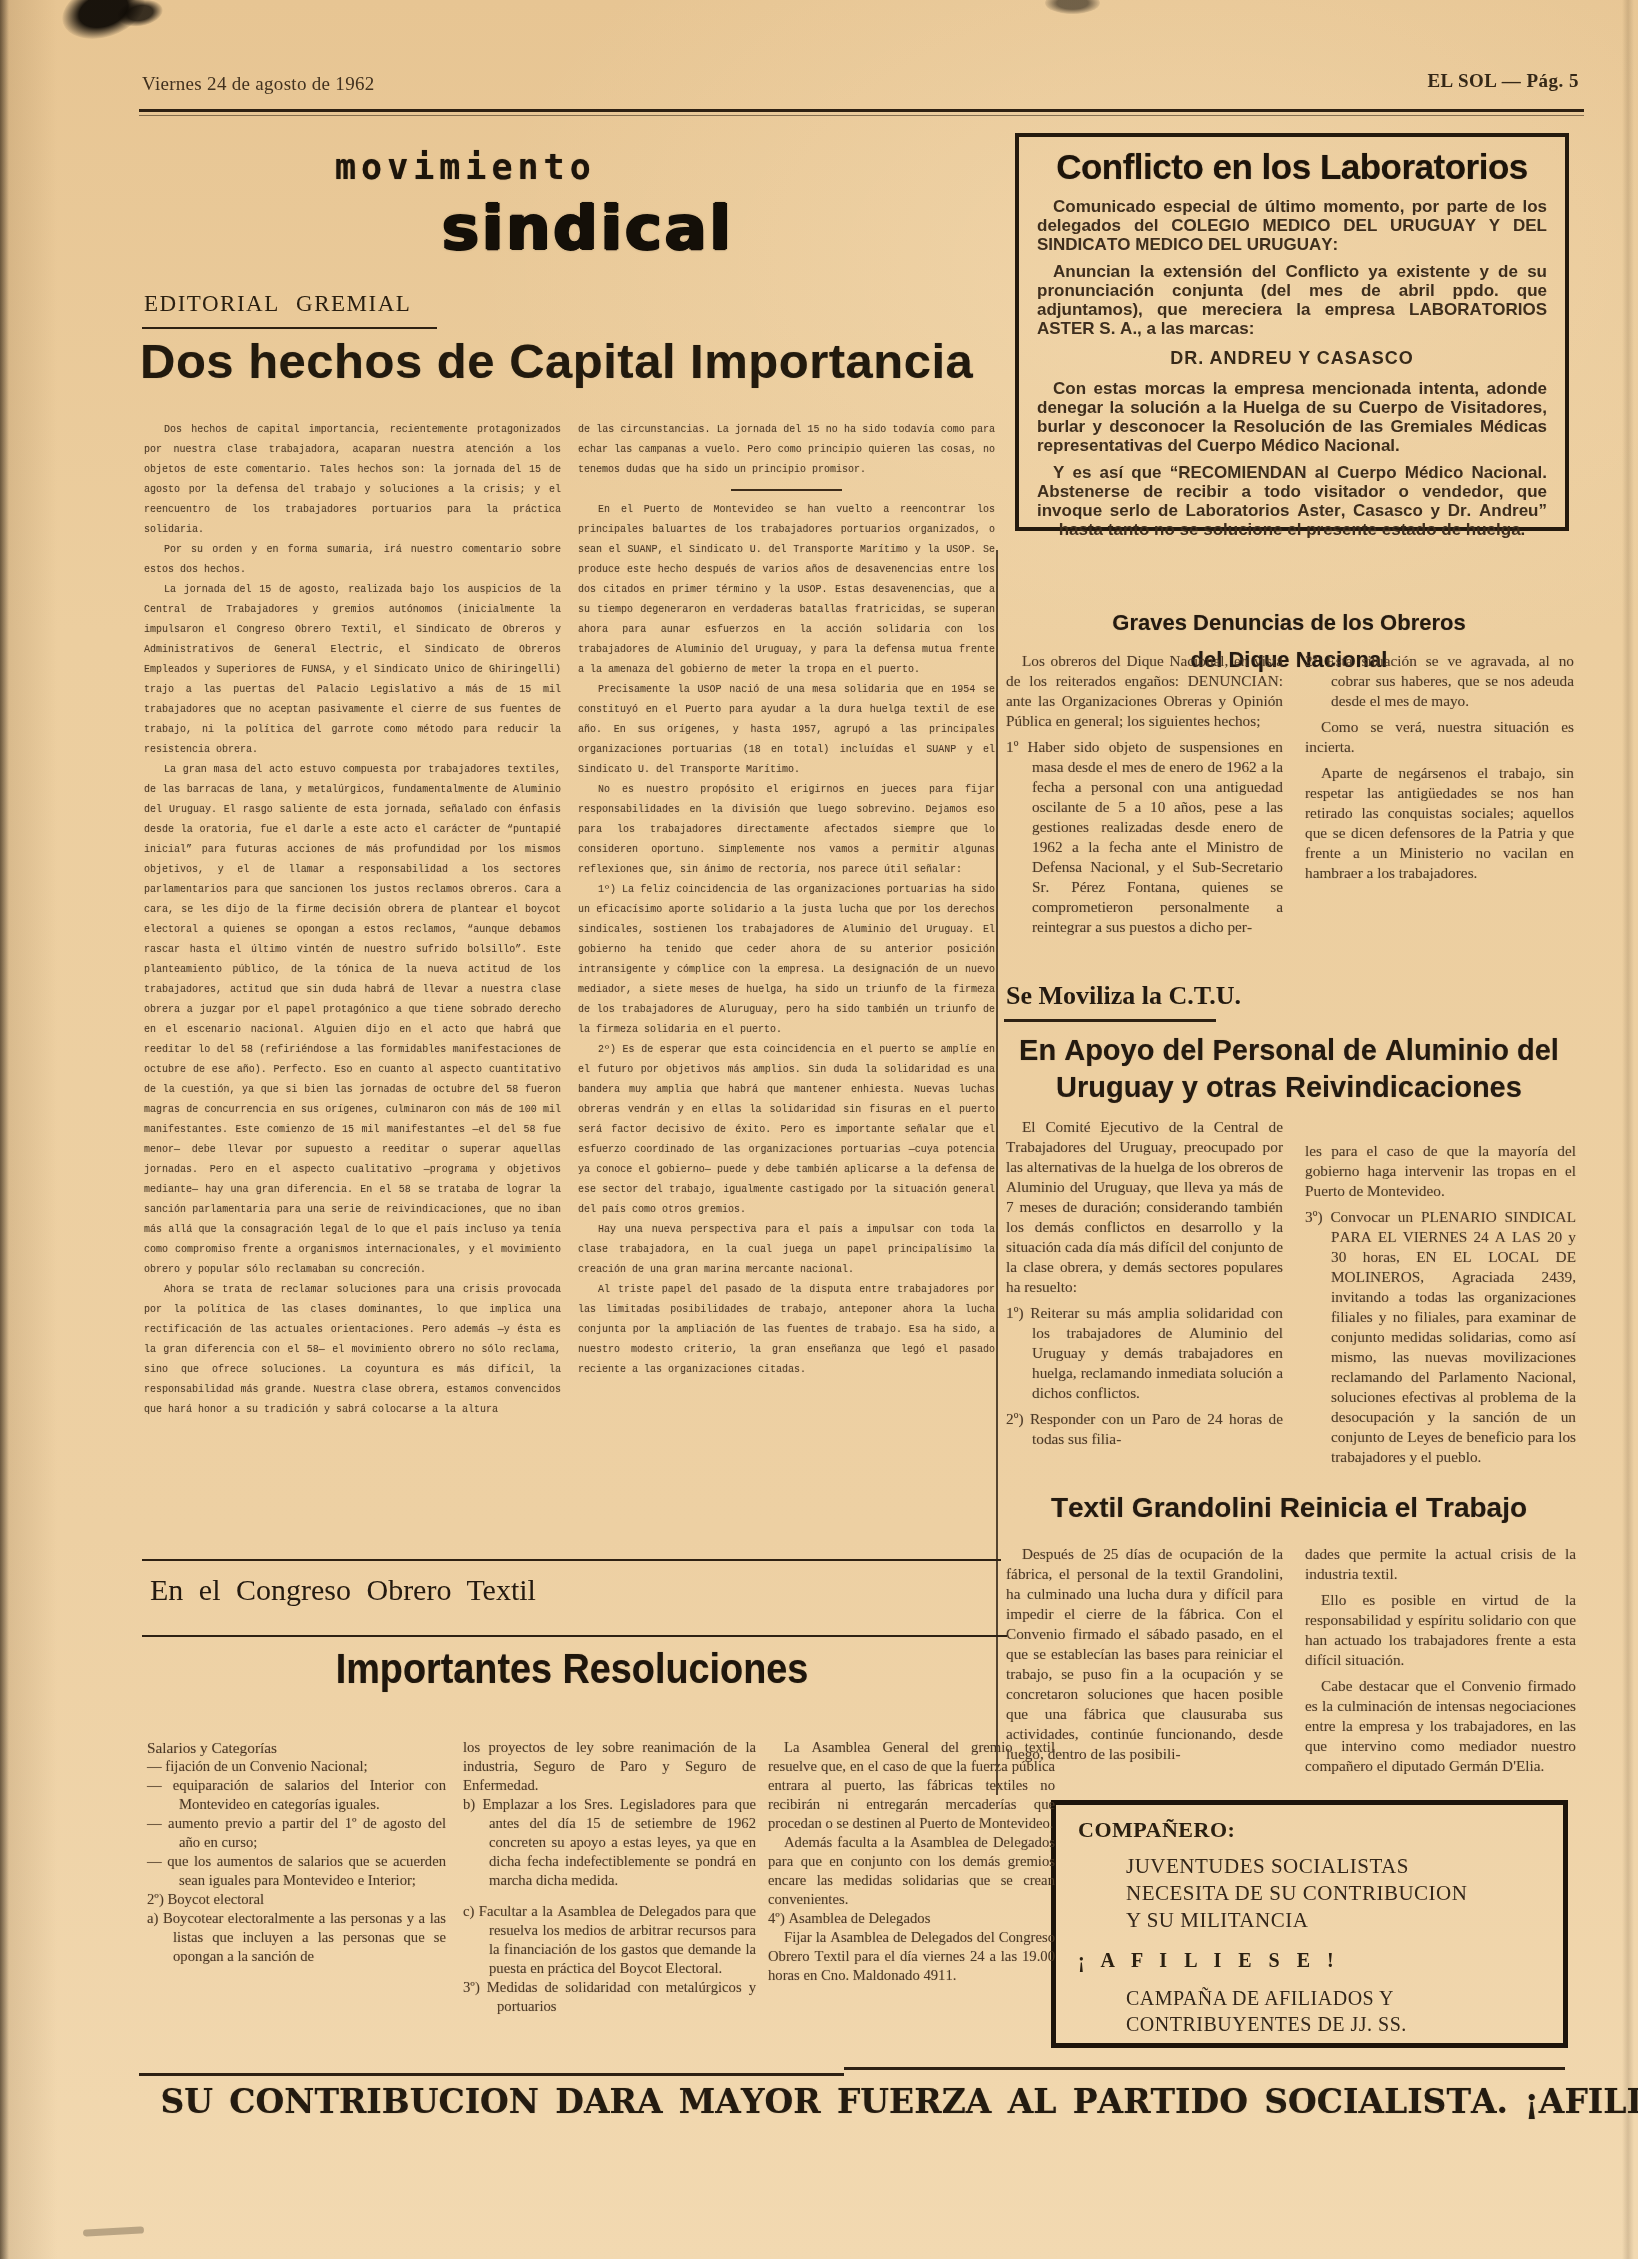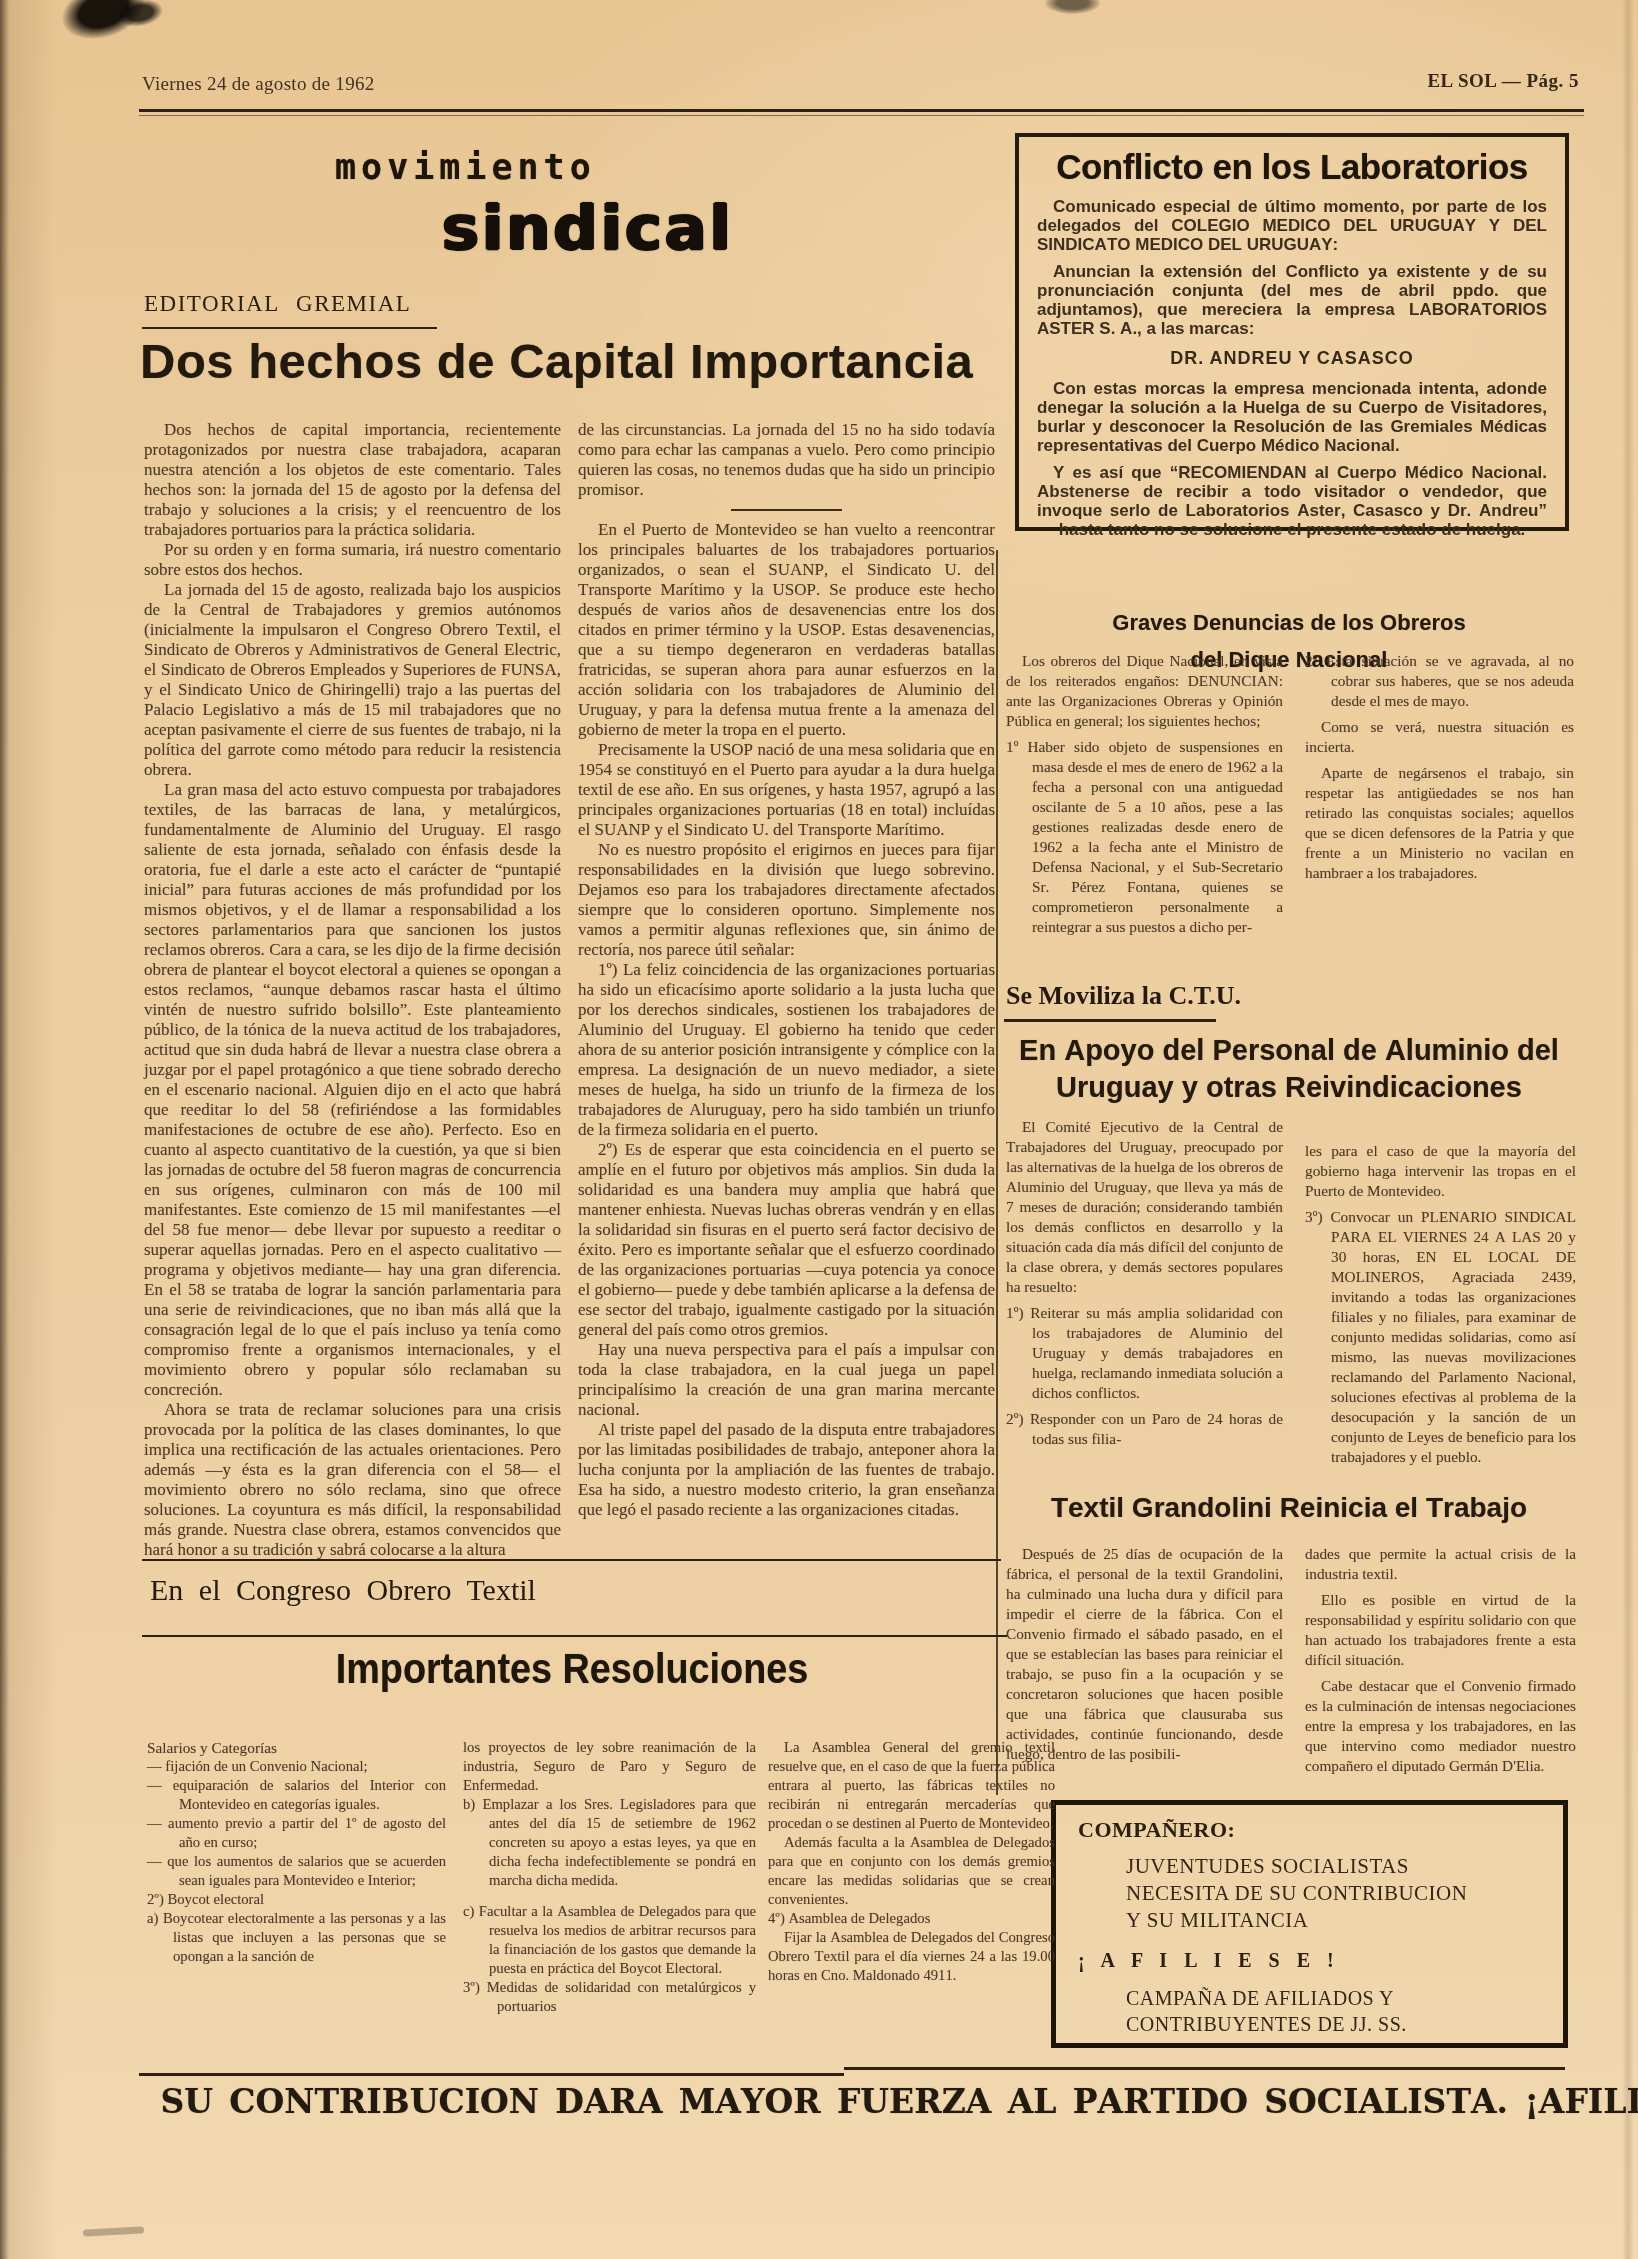--- a/index.html
+++ b/index.html
@@ -37,21 +37,21 @@
     letter-spacing:5px;color:#1d150b;text-shadow:0 0 1px rgba(30,20,8,.6);}
   .logo2{left:442px;top:192px;font-family:"DejaVu Sans",sans-serif;font-weight:bold;font-size:62px;
     letter-spacing:3px;color:#140f08;transform:scaleY(.97);
     text-shadow:1.5px 0 0 #140f08,-1.5px 0 0 #140f08,0 1px 0 #140f08,0 -1px 0 #140f08,0 0 3px rgba(20,15,8,.55);}
 
   
   .ed-kicker{left:144px;top:291px;font:23px "Liberation Serif",serif;letter-spacing:1.5px;word-spacing:10px;color:#2b2011;}
   .ed-kicker-rule{left:142px;top:327px;width:295px;height:2px;}
   .ed-headline{left:140px;top:333px;width:881px;white-space:nowrap;
     font:bold 49px "Liberation Sans",sans-serif;letter-spacing:0.5px;color:#221a0e;text-shadow:0 0 1px rgba(40,28,12,.4);}
-  .bodycol{font-family:Liberation Serif, serif;font-size:17px;line-height:20px;text-align:justify;
+  .bodycol{font-family:Liberation Mono, monospace;font-size:10px;line-height:20px;text-align:justify;
     color:#4c3927;text-shadow:0 0 1px rgba(70,50,25,.25);}
   .bodycol p{margin:0;text-indent:20px;}
   .bodycol p.noind{text-indent:0;}
   .ed-col1{left:144px;top:420px;width:417px;}
   .ed-col2{left:578px;top:420px;width:417px;}
   .mini-rule{width:111px;height:2px;margin:9px auto;background:#3d2c1a;}
   .vrule{left:996px;top:550px;width:2px;height:1245px;background:rgba(46,33,19,.8);}
 
   
   .confl{left:1015px;top:133px;width:554px;height:398px;border:4px solid #241a0e;box-sizing:border-box;padding:8px 18px 6px;}

